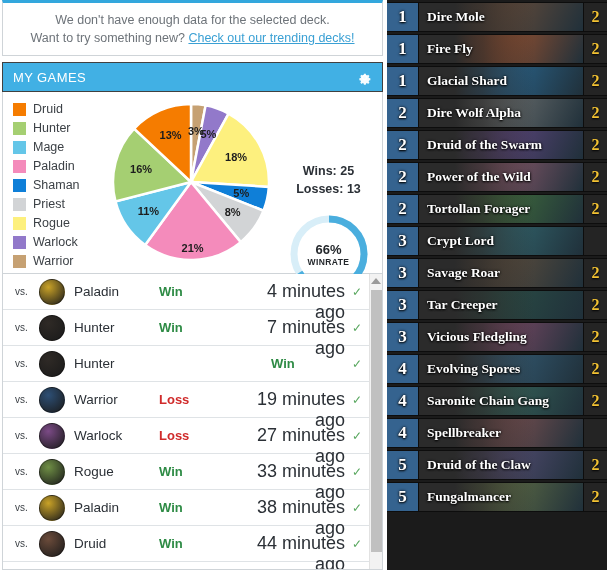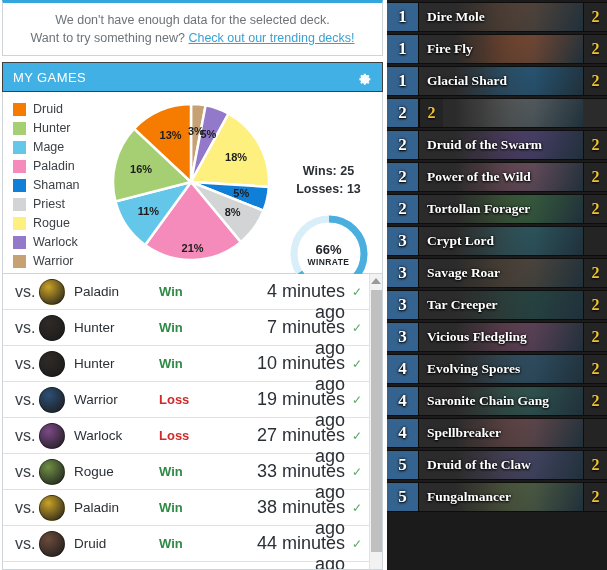--- a/index.html
+++ b/index.html
@@ -94,21 +94,21 @@
     margin: 0 2px;
     border: 1px solid #cfd4d8; border-top: none;
     flex: 1; position: relative; overflow: hidden; background: #fff;
   }
   .games-scroll { position: absolute; inset: 0 13px 0 0; overflow: hidden; }
   .game-row {
     height: 36px; display: flex; align-items: center;
     border-bottom: 1px solid #dfe3e6;
     padding: 0 0 0 12px;
   }
-  .vs { font-size: 16px; color: #3c4146; width: 24px; }
+  .vs { font-size: 10px; color: #3c4146; width: 24px; }
   .portrait {
     width: 26px; height: 26px; border-radius: 50%;
     flex: none; margin-right: 9px;
     border: 1px solid rgba(0,0,0,.35);
     background: #555;
   }
   .opp-class { font-size: 13.5px; color: #2b3036; flex: 1; }
   .result { width: 74px; font-size: 13px; font-weight: bold; text-align: left; }
   .result.win { color: #2e8b45; }
   .result.loss { color: #d02b2b; }
@@ -305,21 +305,20 @@
             <span class="opp-class">Hunter</span>
             <span class="result win">Win</span>
             <span class="when">7 minutes ago</span>
             <span class="check">✓</span>
           </div>
           <div class="game-row">
             <span class="vs">vs.</span>
             <span class="portrait" style="background: radial-gradient(circle at 35% 30%, rgb(47, 42, 38), rgb(26, 26, 26));"></span>
             <span class="opp-class">Hunter</span>
             <span class="result win">Win</span>
-            <span class="when">10 minutes ago</span>
             <span class="check">✓</span>
           </div>
           <div class="game-row">
             <span class="vs">vs.</span>
             <span class="portrait" style="background: radial-gradient(circle at 35% 30%, rgb(45, 79, 117), rgb(26, 26, 26));"></span>
             <span class="opp-class">Warrior</span>
             <span class="result loss">Loss</span>
             <span class="when">19 minutes ago</span>
             <span class="check">✓</span>
           </div>
@@ -392,20 +391,21 @@
         <div class="card-name">Glacial Shard</div>
         <div class="qty">
           <span>2</span>
         </div>
       </div>
       <div class="card-row">
         <div class="card-art" style="background: linear-gradient(115deg, rgb(142, 140, 135) 0%, rgb(32, 48, 58) 100%);"></div>
         <div class="mana">
           <span>2</span>
         </div>
+        <div class="card-name">Dire Wolf Alpha</div>
         <div class="qty">
           <span>2</span>
         </div>
       </div>
       <div class="card-row">
         <div class="card-art" style="background: linear-gradient(115deg, rgb(122, 79, 158) 0%, rgb(32, 48, 58) 100%);"></div>
         <div class="mana">
           <span>2</span>
         </div>
         <div class="card-name">Druid of the Swarm</div>

